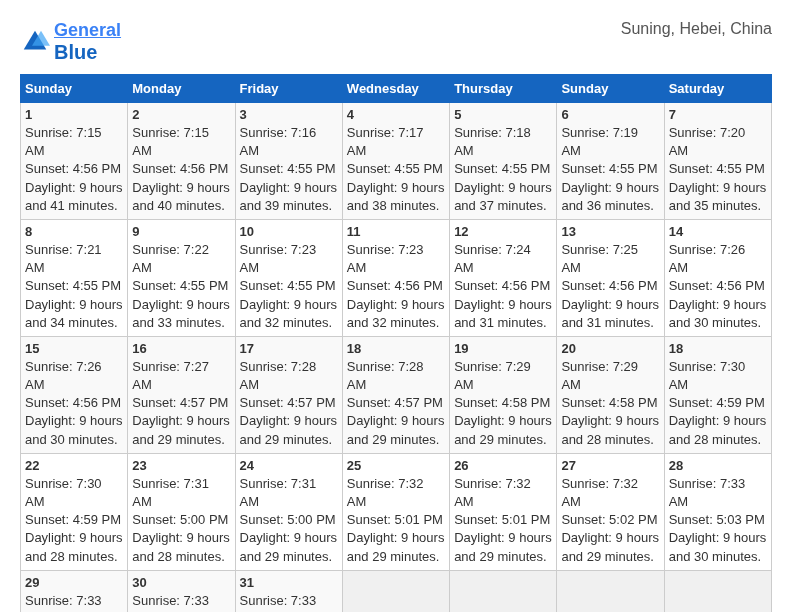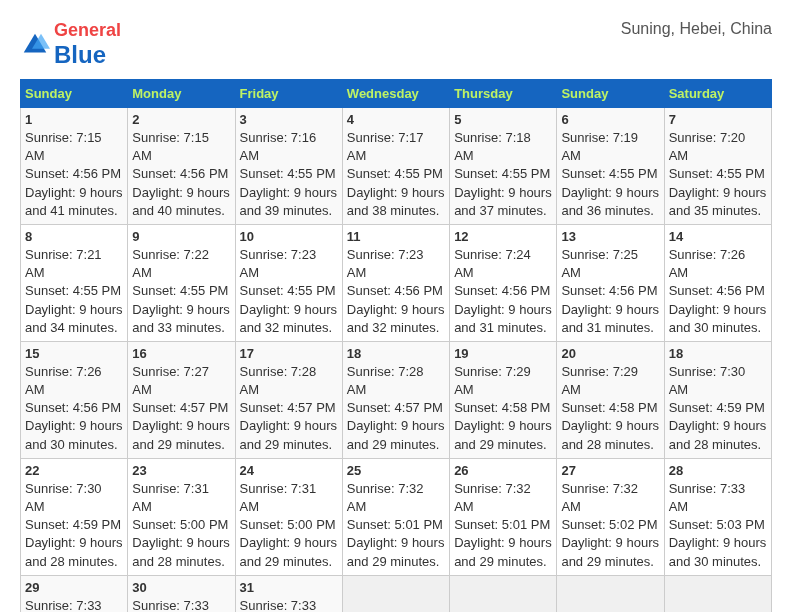--- a/index.html
+++ b/index.html
@@ -17,24 +17,25 @@
       margin-bottom: 10px;
     }
     .logo {
       display: flex;
       align-items: center;
       gap: 4px;
     }
     .logo-text-general {
       font-size: 18px;
       font-weight: bold;
-      color: #ef4444;
+      color: #3b82f6;
+      text-decoration: underline;
     }
     .logo-text-blue {
-      font-size: 24px;
+      font-size: 20px;
       font-weight: bold;
       color: #1565c0;
     }
     .logo-icon {
       width: 30px;
       height: 30px;
     }
     .title-area {
       text-align: right;
     }
@@ -48,21 +49,21 @@
       color: #555;
       text-align: right;
     }
     .calendar-table {
       width: 100%;
       border-collapse: collapse;
       font-size: 11px;
     }
     .calendar-table thead tr th {
       background-color: #1565c0;
-      color: #bef264;
+      color: #ffffff;
       padding: 6px 4px;
       text-align: left;
       font-size: 13px;
       font-weight: bold;
       border: 1px solid #1565c0;
     }
     .calendar-table tbody tr td {
       border: 1px solid #ccc;
       vertical-align: top;
       padding: 4px;

